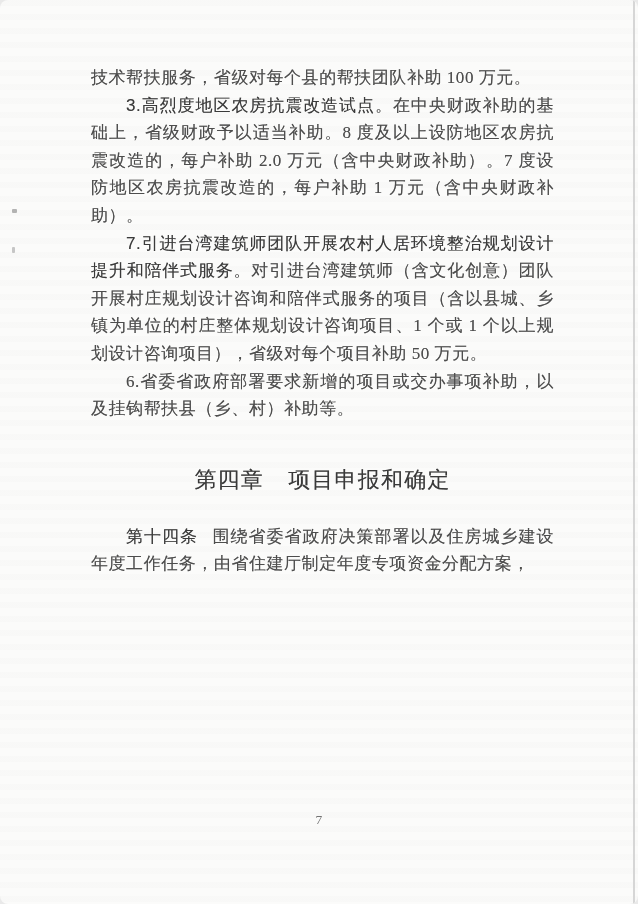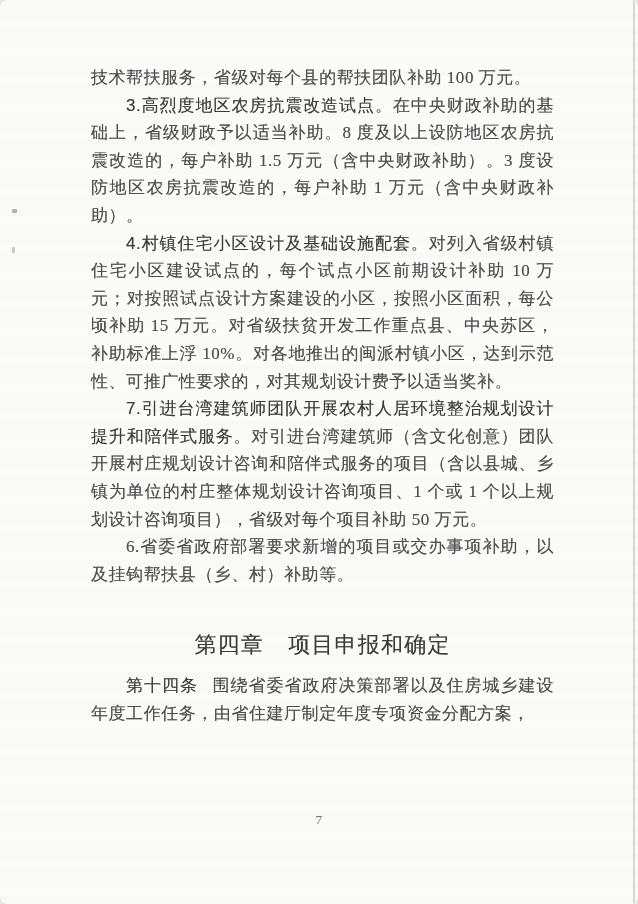--- a/index.html
+++ b/index.html
@@ -66,21 +66,21 @@
   .chapter-heading {
     margin: 43px 0 0 0;
     text-align: center;
     text-indent: 0;
     font-size: 22px;
     line-height: 28px;
     letter-spacing: 1.2px;
   }
   .chapter-heading .chapter-label { margin-right: 1.1em; }
 
-  .para.after-heading { margin-top: 13px; }
+  .para.after-heading { margin-top: 29px; }
 
   .page-footer {
     position: absolute;
     left: 0;
     right: 0;
     top: 812px;
     text-align: center;
     font-size: 13.5px;
     color: #737373;
     letter-spacing: 0.5px;
@@ -92,23 +92,22 @@
 <div class="page">
 
   <div class="speckle s1"></div>
   <div class="speckle s2"></div>
   <div class="edge-line"></div>
 
   <main class="body-text">
 
     <p class="para"><span>技术帮扶服务，省级对每个县的帮扶团队补助 100 万元。</span></p>
 
-    <p class="para indent"><span class="bold">3.高烈度地区农房抗震改造试点。</span><span>在中央财政补助的基础上，省级财政予以适当补助。8 度及以上设防地区农房抗震改造的，每户补助 1.5 万元（含中央财政补助）。3 度设防地区农房抗震改造的，每户补助 1 万元（含中央财政补助）。</span></p>
+    <p class="para indent"><span class="bold">3.高烈度地区农房抗震改造试点。</span><span>在中央财政补助的基础上，省级财政予以适当补助。8 度及以上设防地区农房抗震改造的，每户补助 2.0 万元（含中央财政补助）。7 度设防地区农房抗震改造的，每户补助 1 万元（含中央财政补助）。</span></p>
 
-    <p class="para indent"><span class="bold">4.村镇住宅小区设计及基础设施配套。</span><span>对列入省级村镇住宅小区建设试点的，每个试点小区前期设计补助 10 万元；对按照试点设计方案建设的小区，按照小区面积，每公顷补助 15 万元。对省级扶贫开发工作重点县、中央苏区，补助标准上浮 10%。对各地推出的闽派村镇小区，达到示范性、可推广性要求的，对其规划设计费予以适当奖补。</span></p>
 
     <p class="para indent"><span class="bold">7.引进台湾建筑师团队开展农村人居环境整治规划设计提升和陪伴式服务。</span><span>对引进台湾建筑师（含文化创意）团队开展村庄规划设计咨询和陪伴式服务的项目（含以县城、乡镇为单位的村庄整体规划设计咨询项目、1 个或 1 个以上规划设计咨询项目），省级对每个项目补助 50 万元。</span></p>
 
     <p class="para indent"><span>6.省委省政府部署要求新增的项目或交办事项补助，以及挂钩帮扶县（乡、村）补助等。</span></p>
 
 
     <h2 class="chapter-heading"><span class="bold chapter-label">第四章</span><span class="bold">项目申报和确定</span></h2>
 
     <p class="para indent after-heading"><span class="bold label-gap">第十四条</span><span>围绕省委省政府决策部署以及住房城乡建设年度工作任务，由省住建厅制定年度专项资金分配方案，</span></p>
 

